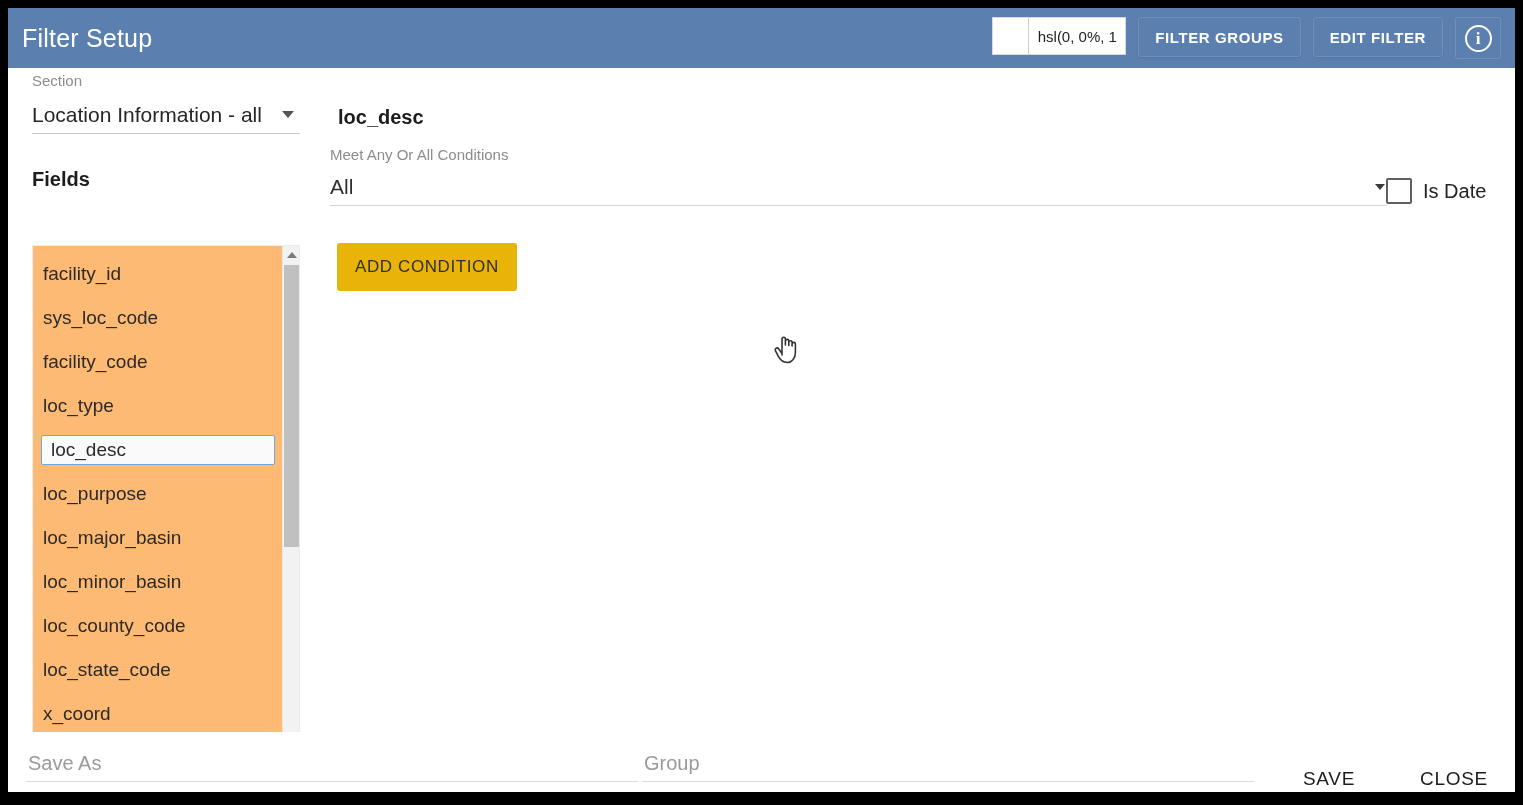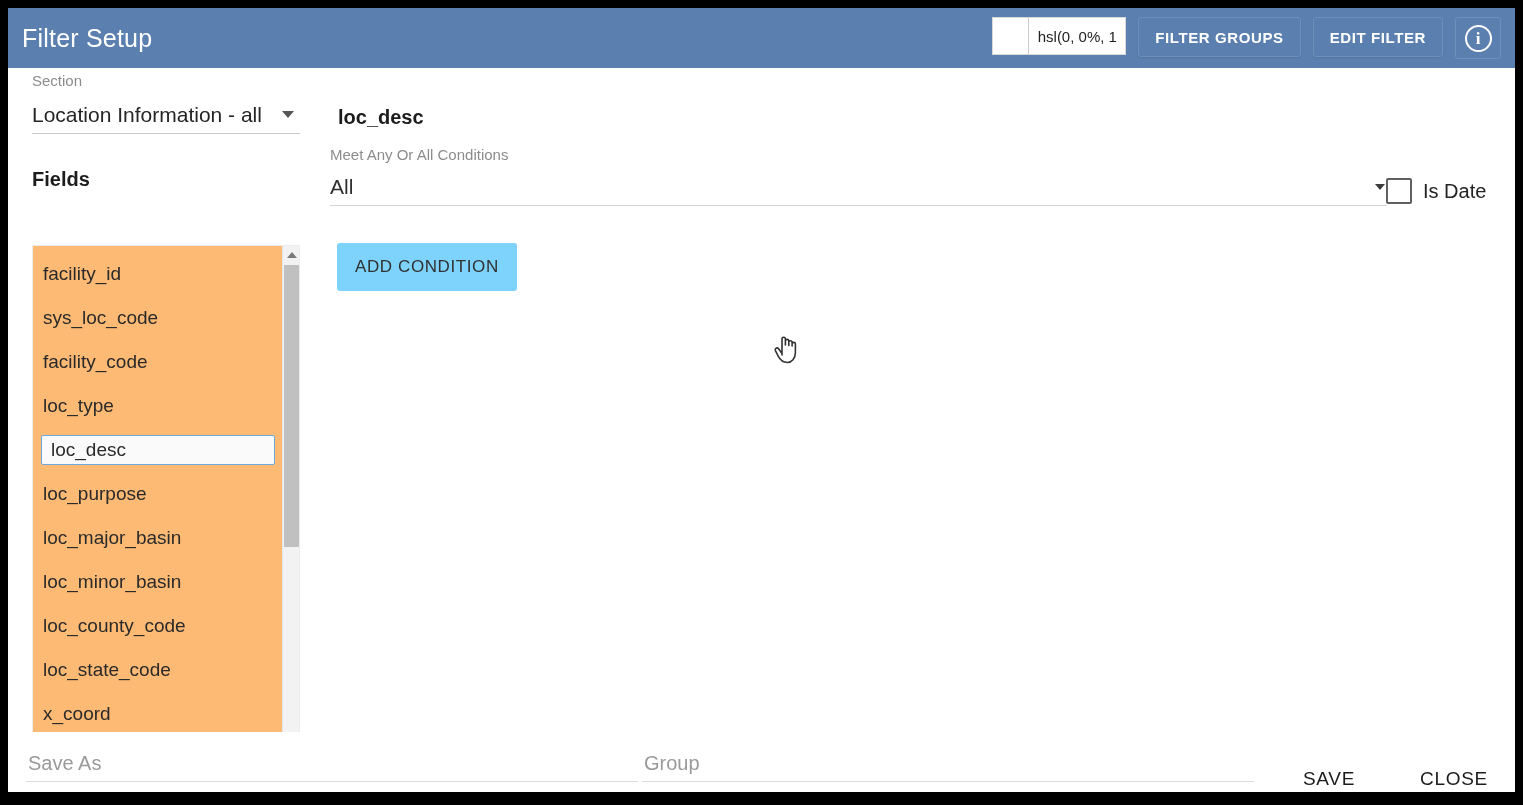--- a/index.html
+++ b/index.html
@@ -305,21 +305,21 @@
     white-space: nowrap;
   }
 
   #add-condition {
     position: absolute;
     left: 13px; top: 175px;
     height: 48px;
     padding: 0 18px;
     display: flex;
     align-items: center;
-    background: #7dd3fc;
+    background: #eab308;
     border: none;
     border-radius: 3px;
     font-family: "Liberation Sans", sans-serif;
     font-size: 17px;
     color: #303030;
     letter-spacing: 0.6px;
     cursor: pointer;
   }
 
   

